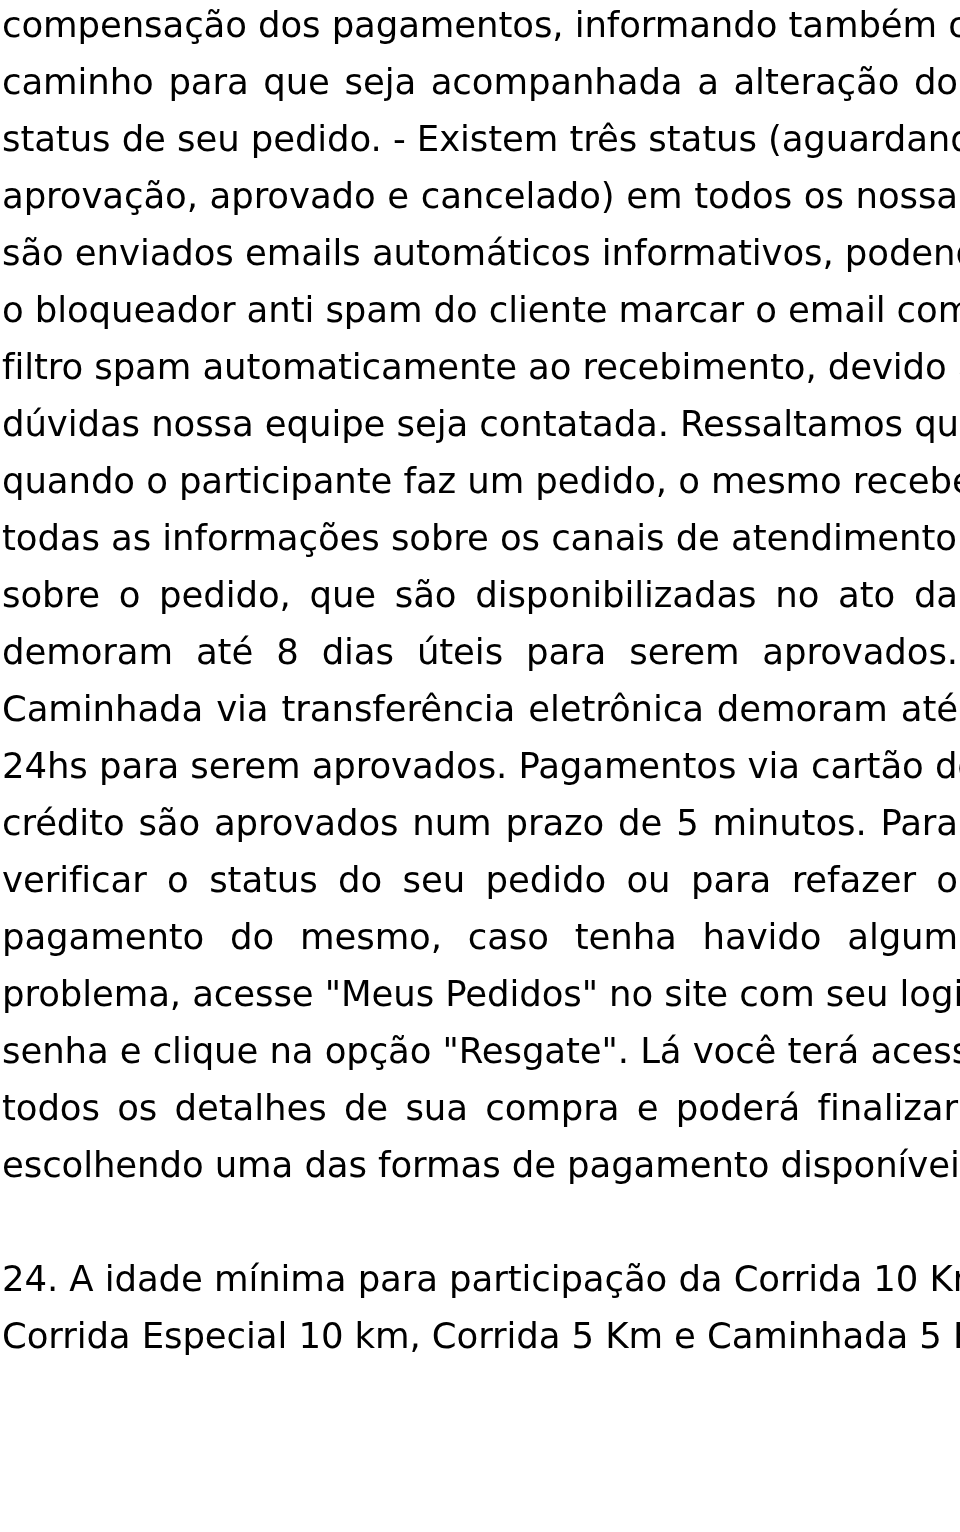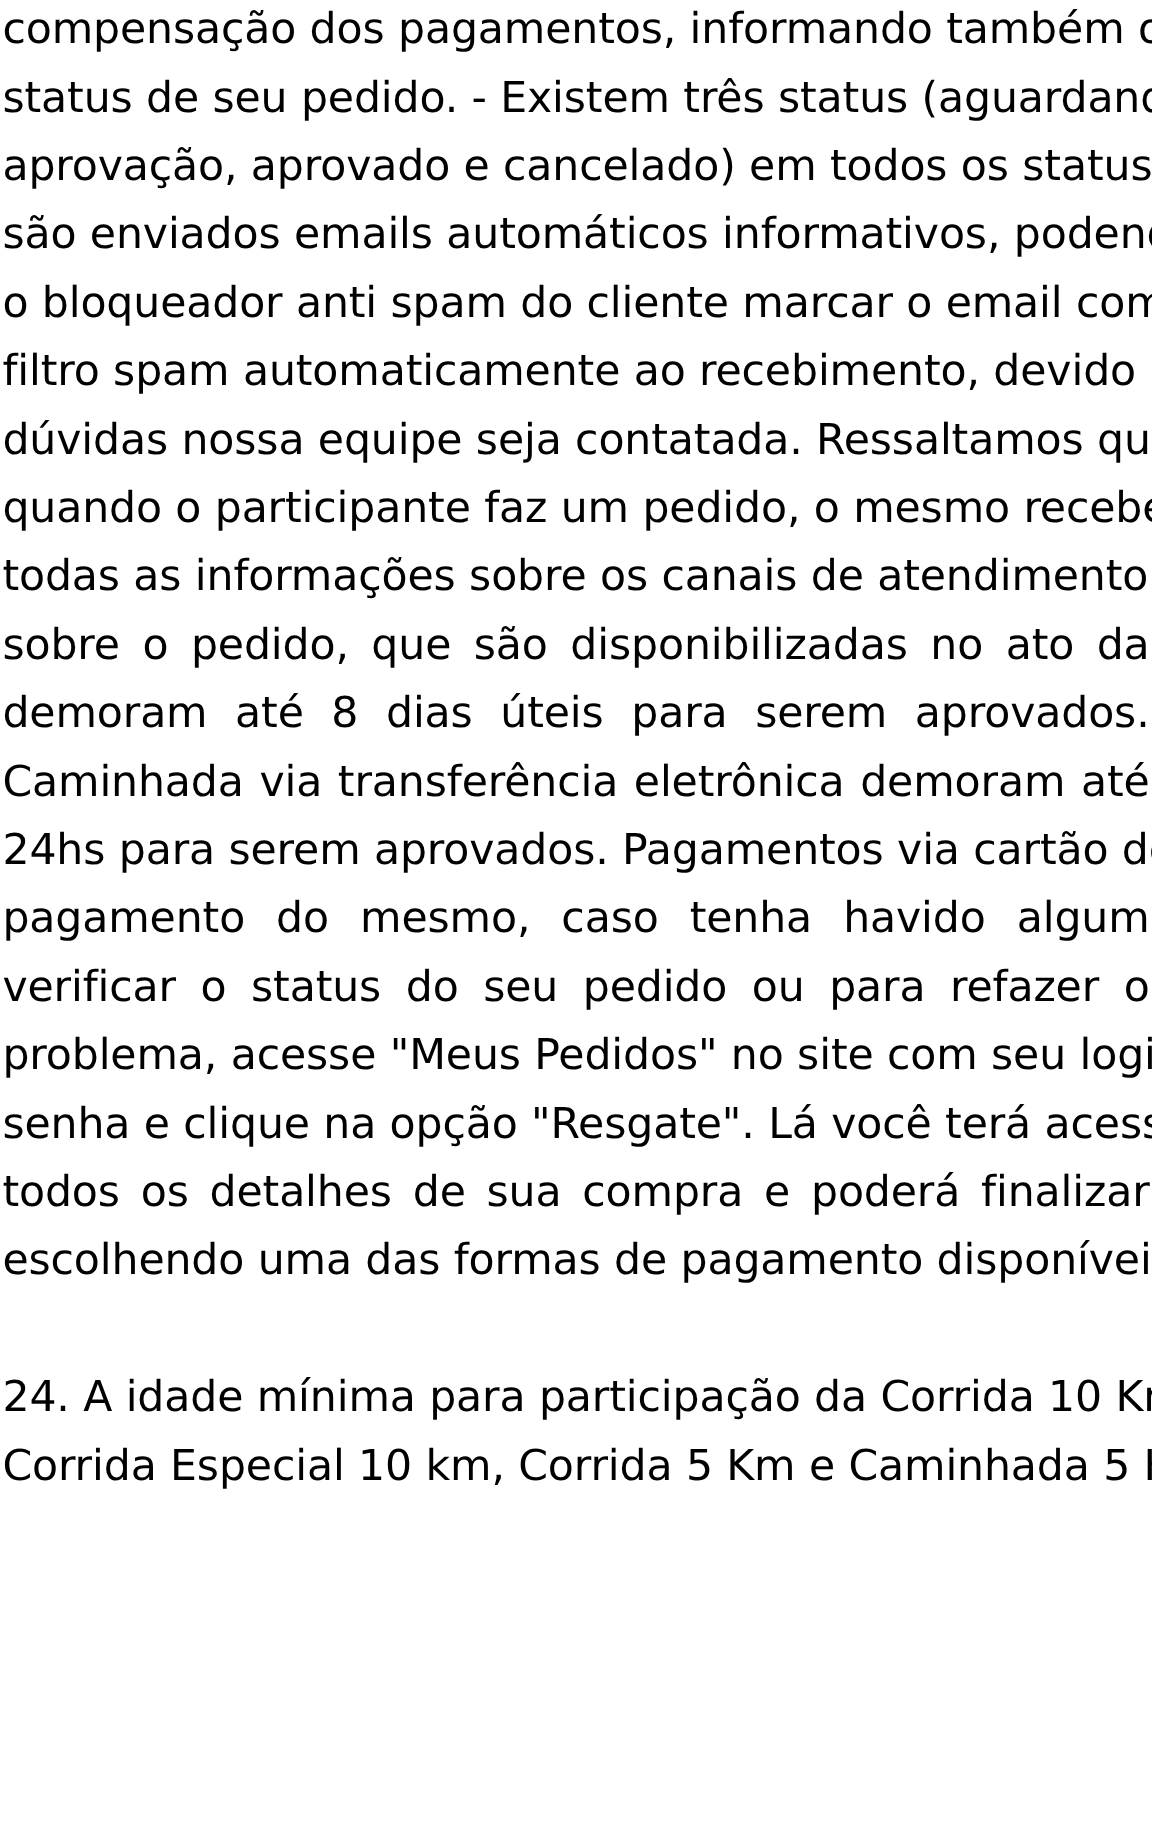--- a/index.html
+++ b/index.html
@@ -59,34 +59,36 @@
   }
 </style>
 </head>
 <body>
 
 <div id="page">
   <div class="doc-body">
 
     <div class="para">
       <span class="line">compensação dos pagamentos, informando também o</span>
+      <span class="line">caminho para que seja acompanhada a alteração do</span>
       <span class="line">status de seu pedido. - Existem três status (aguardando</span>
-      <span class="line">aprovação, aprovado e cancelado) em todos os status</span>
+      <span class="line">aprovação, aprovado e cancelado) em todos os nossa</span>
       <span class="line">são enviados emails automáticos informativos, podendo</span>
       <span class="line">o bloqueador anti spam do cliente marcar o email como</span>
       <span class="line">filtro spam automaticamente ao recebimento, devido a</span>
       <span class="line">dúvidas nossa equipe seja contatada. Ressaltamos que</span>
       <span class="line">quando o participante faz um pedido, o mesmo recebe</span>
       <span class="line">todas as informações sobre os canais de atendimento e</span>
       <span class="line">sobre o pedido, que são disponibilizadas no ato da</span>
       <span class="line">demoram até 8 dias úteis para serem aprovados.</span>
       <span class="line">Caminhada via transferência eletrônica demoram até</span>
       <span class="line">24hs para serem aprovados. Pagamentos via cartão de</span>
+      <span class="line">crédito são aprovados num prazo de 5 minutos. Para</span>
+      <span class="line">verificar o status do seu pedido ou para refazer o</span>
       <span class="line">pagamento do mesmo, caso tenha havido algum</span>
-      <span class="line">verificar o status do seu pedido ou para refazer o</span>
       <span class="line">problema, acesse "Meus Pedidos" no site com seu login e</span>
       <span class="line">senha e clique na opção "Resgate". Lá você terá acesso a</span>
       <span class="line">todos os detalhes de sua compra e poderá finalizar</span>
       <span class="line last">escolhendo uma das formas de pagamento disponíveis.</span>
     </div>
 
     <div class="para-gap"></div>
 
     <div class="para">
       <span class="line">24. A idade mínima para participação da Corrida 10 Km,</span>

